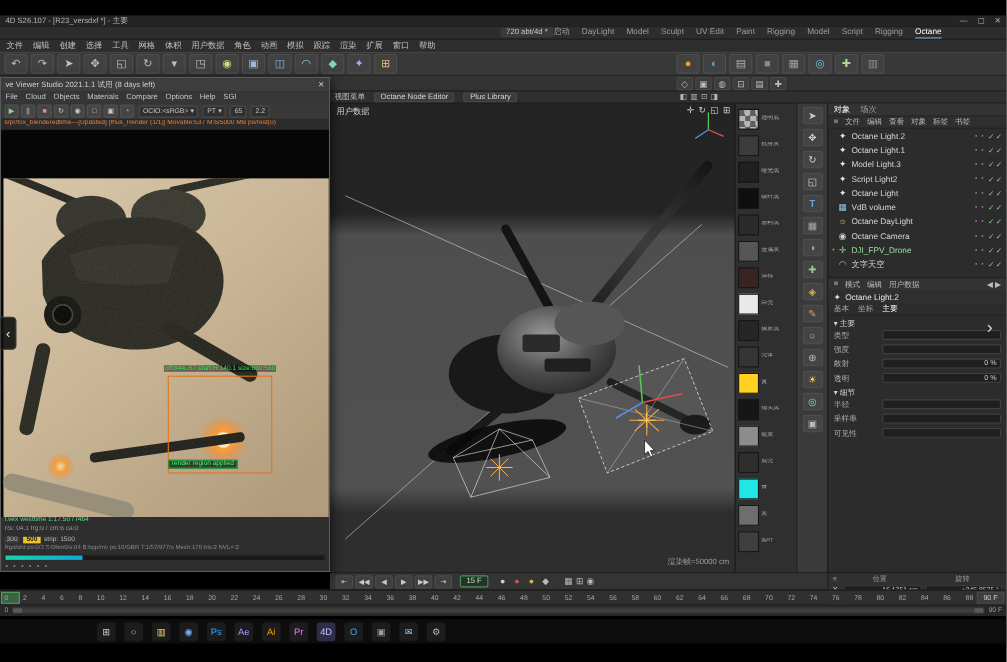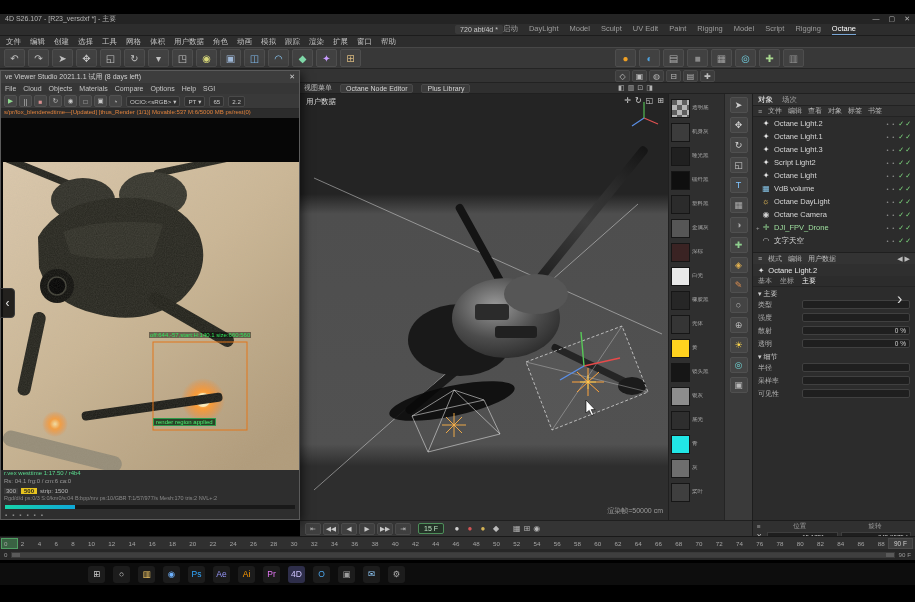--- a/index.html
+++ b/index.html
@@ -451,21 +451,21 @@
           <span class="obj-pre"></span>
           <span class="obj-icon" style="color: rgb(232, 232, 232);">✦</span>
           <span class="obj-name">Octane Light.1</span>
           <span class="obj-dots">• •</span>
           <span class="obj-checks">✓✓</span>
         </div>
 
         <div class="obj-row">
           <span class="obj-pre"></span>
           <span class="obj-icon" style="color: rgb(232, 232, 232);">✦</span>
-          <span class="obj-name">Octane Light.3</span>
+          <span class="obj-name">Model Light.3</span>
           <span class="obj-dots">• •</span>
           <span class="obj-checks">✓✓</span>
         </div>
 
         <div class="obj-row">
           <span class="obj-pre"></span>
           <span class="obj-icon" style="color: rgb(232, 232, 232);">✦</span>
           <span class="obj-name">Script Light2</span>
           <span class="obj-dots">• •</span>
           <span class="obj-checks">✓✓</span>

